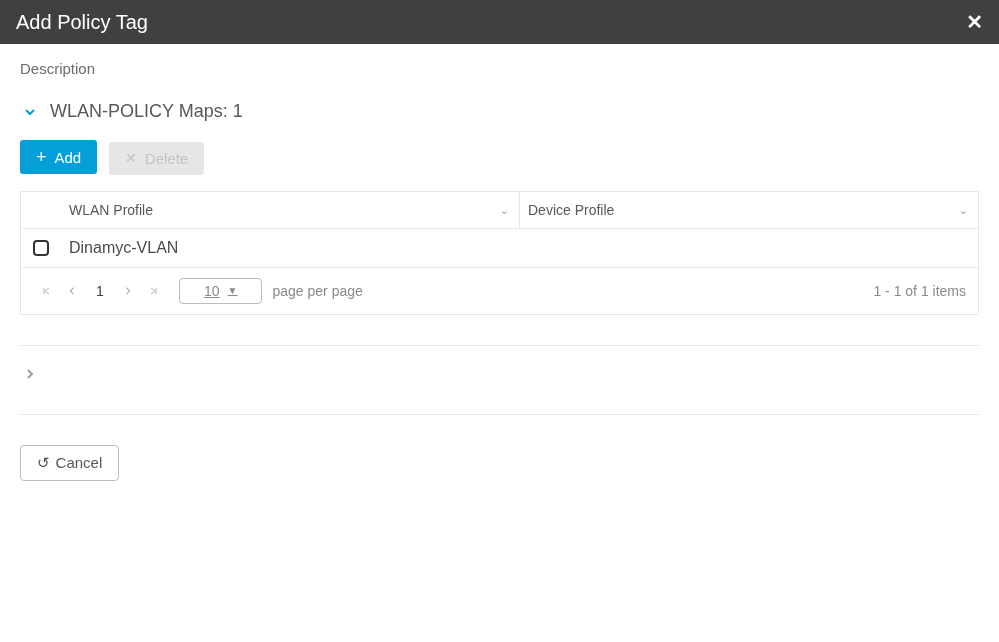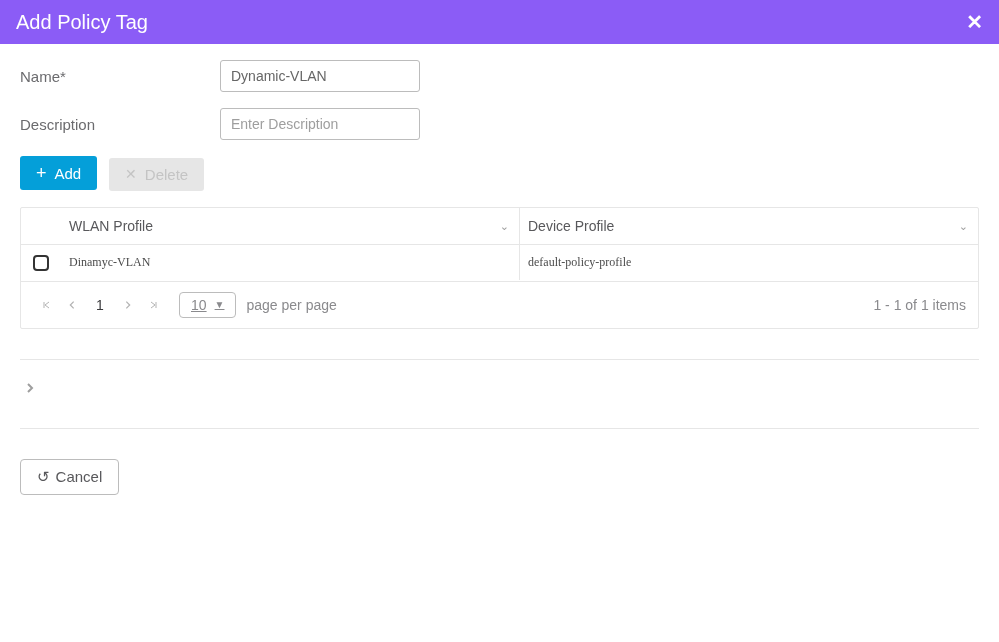--- a/index.html
+++ b/index.html
@@ -1,17 +1,17 @@
 <!DOCTYPE html>
 <html><head>
 <meta charset="utf-8">
 <style>
   * { box-sizing: border-box; margin: 0; padding: 0; }
   body { font-family: -apple-system, "Segoe UI", Arial, sans-serif; font-size: 14px; color: #58585b; background: #fff; width: 999px; }
-  .modal-header { background: #8b5cf6; color: #fff; padding: 10px 16px; display: flex; justify-content: space-between; align-items: center; }
+  .modal-header { background: #404040; color: #fff; padding: 10px 16px; display: flex; justify-content: space-between; align-items: center; }
   .modal-title { font-size: 20px; font-weight: 400; }
   .close-x { font-size: 20px; cursor: pointer; font-weight: bold; }
 
   .modal-body { padding: 16px 20px 0 20px; }
   .form-row { display: flex; align-items: center; margin-bottom: 16px; }
   .form-row label { width: 200px; color: #6b6b6e; font-size: 15px; }
   .form-row input[type="text"] { width: 200px; padding: 7px 10px; border: 1px solid #bcbcbc; border-radius: 3px; font-size: 14px; color: #666; }
   .form-row input::placeholder { color: #9e9e9e; }
 
   .section-header { display: flex; align-items: center; margin: 24px 0 18px 0; }
@@ -28,28 +28,28 @@
 
   .grid { border: 1px solid #e6e6e6; border-radius: 2px; }
   .grid-header, .grid-row { display: flex; align-items: center; }
   .grid-header { border-bottom: 1px solid #e6e6e6; }
   .grid-row  { border-bottom: 1px solid #e6e6e6; }
   .col-check { width: 40px; display: flex; align-items: center; justify-content: center; padding: 10px 0; }
   .col-wlan  { flex: 1; padding: 10px 8px; position: relative; }
   .col-policy{ flex: 1; padding: 10px 8px; position: relative; border-left: 1px solid #e6e6e6; }
   .grid-header .col-wlan, .grid-header .col-policy { font-weight: 400; color: #58585b; }
   .col-caret { position: absolute; right: 10px; top: 50%; transform: translateY(-50%); color: #9e9e9e; font-size: 11px; }
-  .grid-row .col-wlan, .grid-row .col-policy { font-family: Liberation Serif, serif; font-size: 12px; color: #4b4b4b; }
+  .grid-row .col-wlan, .grid-row .col-policy { font-family: Liberation Sans, sans-serif; font-size: 16px; color: #4b4b4b; }
 
   .checkbox { width: 16px; height: 16px; border: 2px solid #333; border-radius: 4px; display: inline-block; }
 
   .pager { display: flex; align-items: center; padding: 10px 12px; color: #8a8a8d; }
   .pager .nav-btn { width: 22px; height: 22px; display: inline-flex; align-items: center; justify-content: center; color: #b3b3b3; margin: 0 2px; cursor: pointer; }
   .pager .page-num { width: 30px; text-align: center; color: #3a3a3c; }
-  .pager .page-size { margin-left: 12px; display: inline-flex; align-items: center; border: 1px solid #bcbcbc; border-radius: 4px; padding: 4px 11px; text-decoration: underline; }
+  .pager .page-size { margin-left: 12px; display: inline-flex; align-items: center; border: 1px solid #bcbcbc; border-radius: 4px; padding: 4px 24px; text-decoration: underline; }
   .pager .page-size .caret { margin-left: 8px; font-size: 10px; }
   .pager .ipp { margin-left: 10px; }
   .pager .summary { margin-left: auto; }
 
   .divider { height: 1px; background: #e6e6e6; margin: 30px 0 18px 0; }
 
   .modal-footer { display: flex; justify-content: space-between; align-items: center; padding: 12px 20px 18px 20px; }
   .btn-cancel { background: #fff; border: 1px solid #bcbcbc; color: #58585b; border-radius: 4px; }
   .btn-cancel .undo { margin-right: 6px; }
   .apply-wrap { border: 3px solid #e4002b; padding: 3px; }
@@ -61,30 +61,33 @@
 </head>
 <body>
 
 <div class="modal-header">
   <div class="modal-title">Add Policy Tag</div>
   <div class="close-x">✕</div>
 </div>
 
 <div class="modal-body">
 
-  <div class="form-row">
-    <label>Name*</label>
-    <input type="text" value="Dynamic-VLAN" style="">
-  </div>
 
   <div class="form-row">
     <label>Description</label>
-    <input type="text" placeholder="Enter Description" style="">
   </div>
 
+  <div class="section-header">
+    <span class="chev chev-down">
+      <svg viewBox="0 0 24 24">
+          <path d="M6 9l6 6 6-6" fill="none" stroke="#049fd9" stroke-width="3"></path>
+        </svg>
+    </span>
+    <span class="section-title">WLAN-POLICY Maps: 1</span>
+  </div>
 
   <div class="toolbar">
     <button class="btn btn-add">
       <span class="plus">+</span>
       <span>Add</span>
     </button>
     <button class="btn btn-delete">
       <span class="x">✕</span>
       <span>Delete</span>
     </button>
@@ -100,21 +103,20 @@
       <div class="col-policy">
         <span>Device Profile</span>
         <span class="col-caret">⌄</span>
       </div>
     </div>
     <div class="grid-row">
       <div class="col-check">
         <span class="checkbox"></span>
       </div>
       <div class="col-wlan">Dinamyc-VLAN</div>
-      <div class="col-policy">default-policy-profile</div>
     </div>
     <div class="pager">
       <span class="nav-btn">
         <svg width="12" height="12" viewBox="0 0 24 24">
             <path d="M18 6 L10 12 L18 18 M8 6 L8 18" fill="none" stroke="#b3b3b3" stroke-width="2"></path>
           </svg>
       </span>
       <span class="nav-btn">
         <svg width="10" height="10" viewBox="0 0 24 24">
             <path d="M16 4 L8 12 L16 20" fill="none" stroke="#b3b3b3" stroke-width="3"></path>

